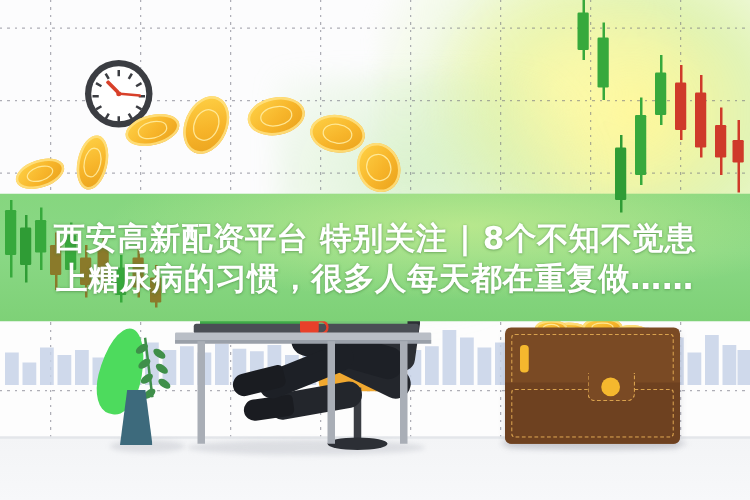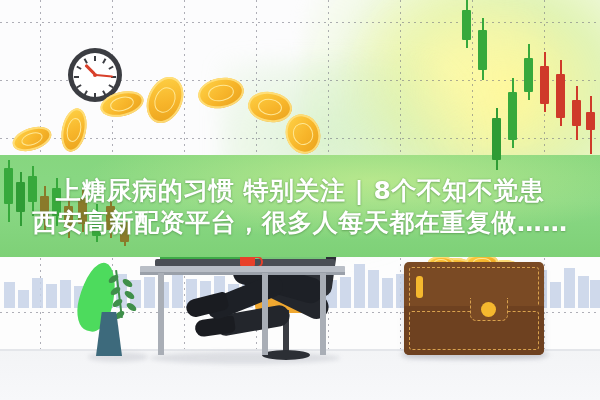--- a/index.html
+++ b/index.html
@@ -440,17 +440,17 @@
         <div class="wick" style="top: 0px; height: 62px; background: rgb(55, 169, 60);"></div>
         <div class="body" style="top: 12px; height: 40px; background: rgb(55, 169, 60);"></div>
       </div>
       <div class="candle" style="left: 462px; top: 0px; width: 9px; height: 48px;">
         <div class="wick" style="top: 0px; height: 48px; background: rgb(55, 169, 60);"></div>
         <div class="body" style="top: 10px; height: 30px; background: rgb(55, 169, 60);"></div>
       </div>
     </div>
 
   <div class="headline">
-    <div class="hl-line">上糖尿病的习惯 特别关注 | 8个不知不觉患</div>
-    <div class="hl-line">西安高新配资平台，很多人每天都在重复做……</div>
+    <div class="hl-line">西安高新配资平台 特别关注 | 8个不知不觉患</div>
+    <div class="hl-line">上糖尿病的习惯，很多人每天都在重复做……</div>
   </div>
 
 </div>
 
 </body></html>

